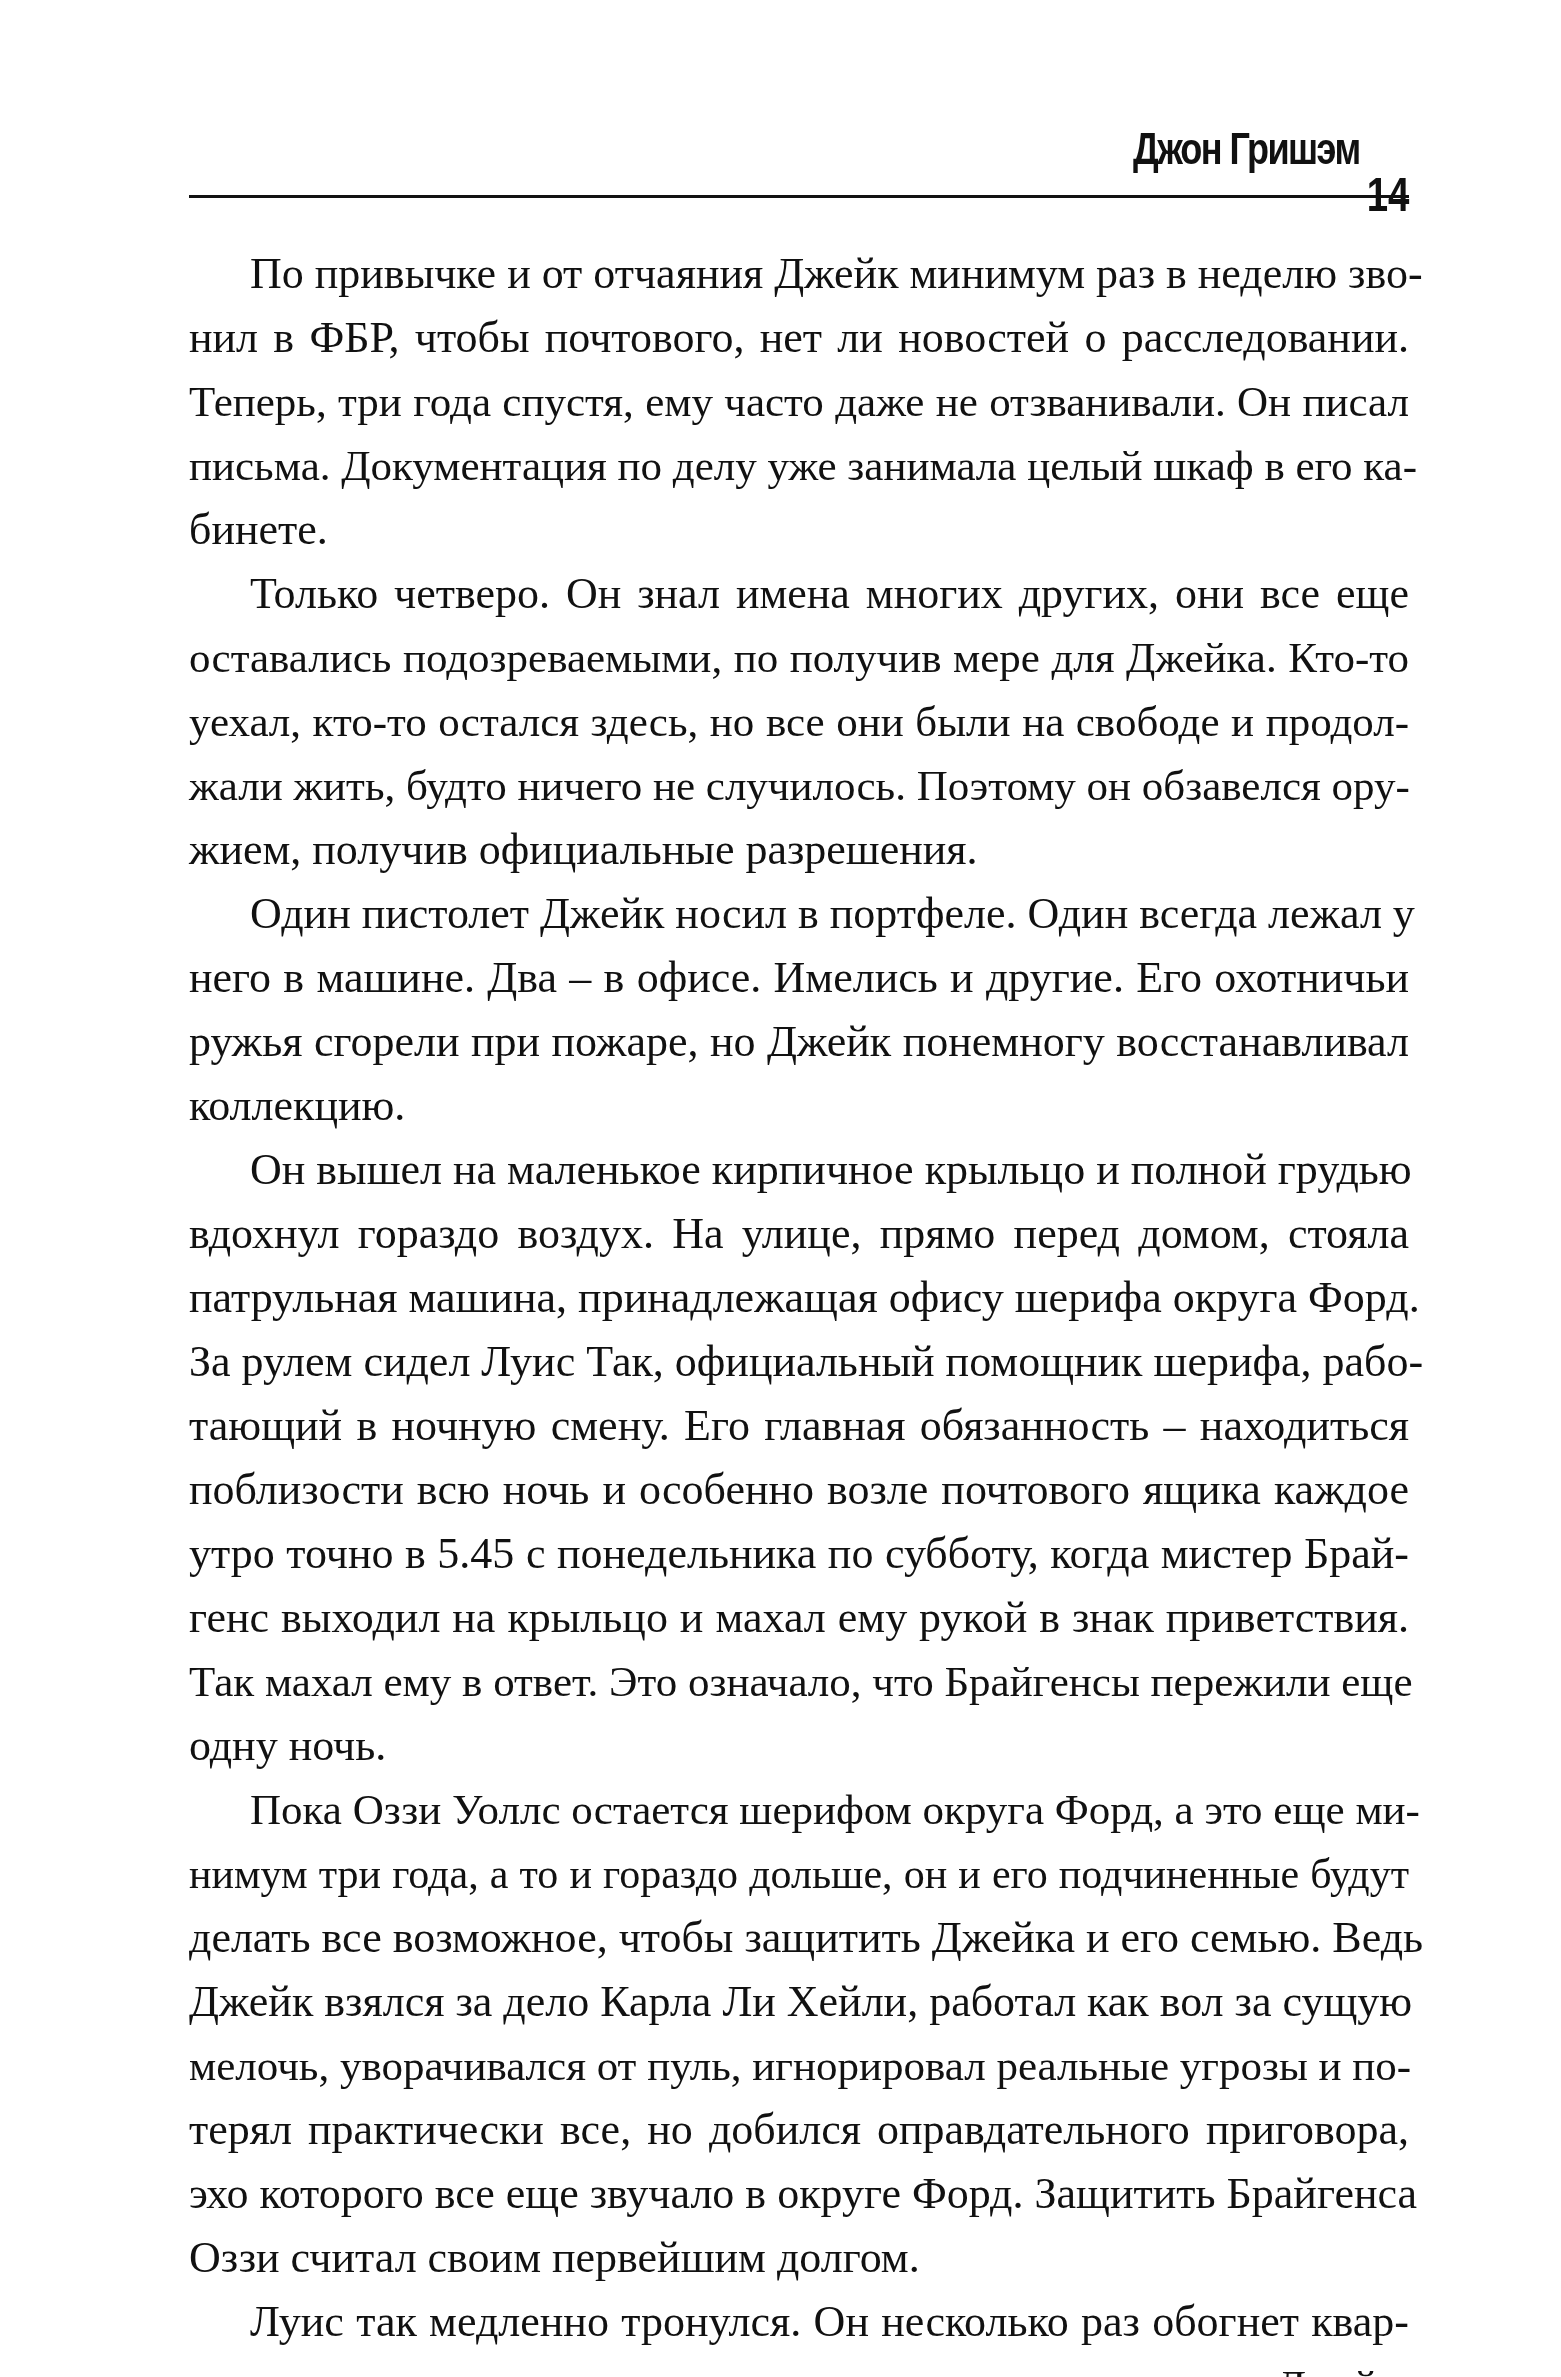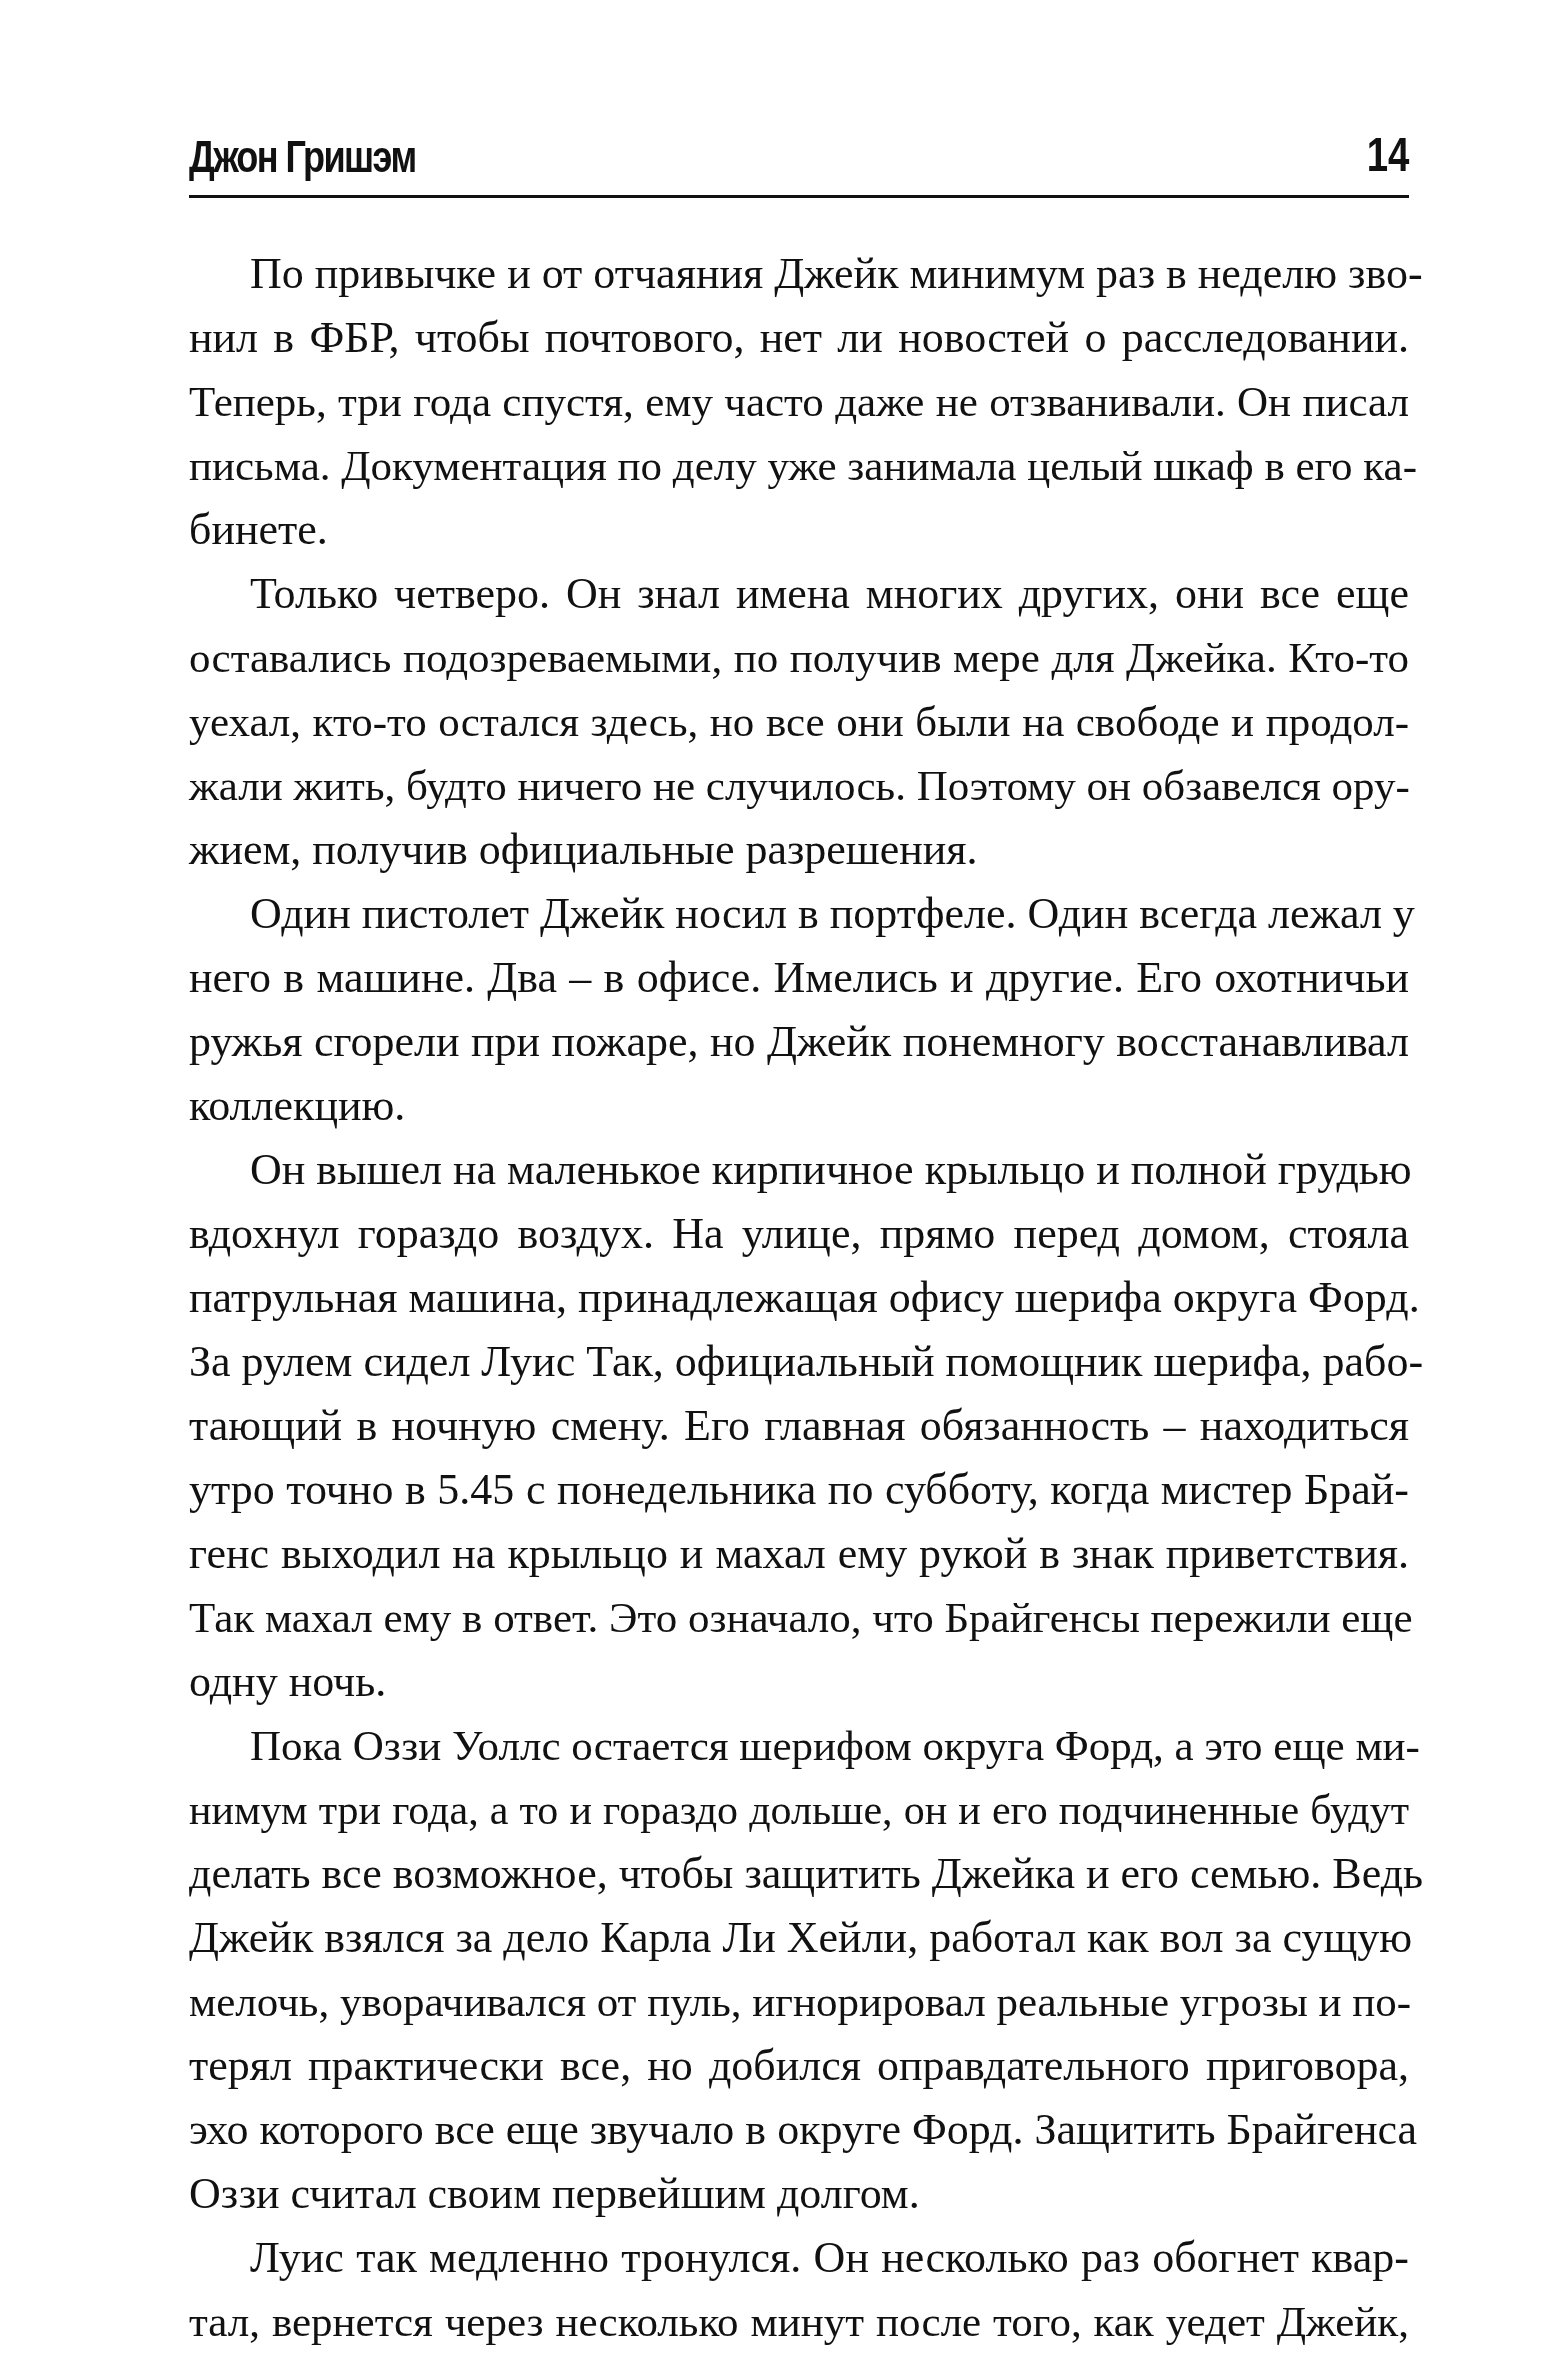--- a/index.html
+++ b/index.html
@@ -1,21 +1,21 @@
 <!DOCTYPE html>
 <html style="font-size:7.6px"><head>
 <meta charset="utf-8">
 <style>
   html, body { margin: 0; padding: 0; background: #ffffff; }
   body { width: 1562px; height: 2381px; position: relative; overflow: hidden; color: #111; }
   .header {
     position: absolute; left: 189px; top: 127px; width: 1220px; height: 71px;
     border-bottom: 3.3px solid #111;
     display: flex; justify-content: space-between; align-items: flex-end;
-    box-sizing: border-box; padding-bottom: 16px;
+    box-sizing: border-box; padding-bottom: 16px; flex-direction: column;
   }
   .author {
     font-family: "Liberation Sans", sans-serif; font-weight: bold;
     font-size: 44px; letter-spacing: -1.9px; transform: scaleX(0.82); transform-origin: left bottom;
     line-height: 1;
   }
   .page-num {
     font-family: "Liberation Sans", sans-serif; font-weight: bold;
     font-size: 48px; line-height: 1; transform: scaleX(0.8); transform-origin: right bottom;
   }
@@ -59,20 +59,21 @@
       <span class="line">него в машине. Два – в офисе. Имелись и другие. Его охотничьи</span>
       <span class="line">ружья сгорели при пожаре, но Джейк понемногу восстанавливал</span>
       <span class="line last">коллекцию.</span>
     </div>
     <div class="para">
       <span class="line first">Он вышел на маленькое кирпичное крыльцо и полной грудью</span>
       <span class="line">вдохнул гораздо воздух. На улице, прямо перед домом, стояла</span>
       <span class="line" style="font-size: 44px;">патрульная машина, принадлежащая офису шерифа округа Форд.</span>
       <span class="line" style="font-size: 44px;">За рулем сидел Луис Так, официальный помощник шерифа, рабо-</span>
       <span class="line">тающий в ночную смену. Его главная обязанность – находиться</span>
+      <span class="line">поблизости всю ночь и особенно возле почтового ящика каждое</span>
       <span class="line">утро точно в 5.45 с понедельника по субботу, когда мистер Брай-</span>
       <span class="line">генс выходил на крыльцо и махал ему рукой в знак приветствия.</span>
       <span class="line" style="font-size: 43px;">Так махал ему в ответ. Это означало, что Брайгенсы пережили еще</span>
       <span class="line last">одну ночь.</span>
     </div>
     <div class="para">
       <span class="line first" style="font-size: 43px;">Пока Оззи Уоллс остается шерифом округа Форд, а это еще ми-</span>
       <span class="line" style="font-size: 42px;">нимум три года, а то и гораздо дольше, он и его подчиненные будут</span>
       <span class="line" style="font-size: 44px;">делать все возможное, чтобы защитить Джейка и его семью. Ведь</span>
       <span class="line">Джейк взялся за дело Карла Ли Хейли, работал как вол за сущую</span>

